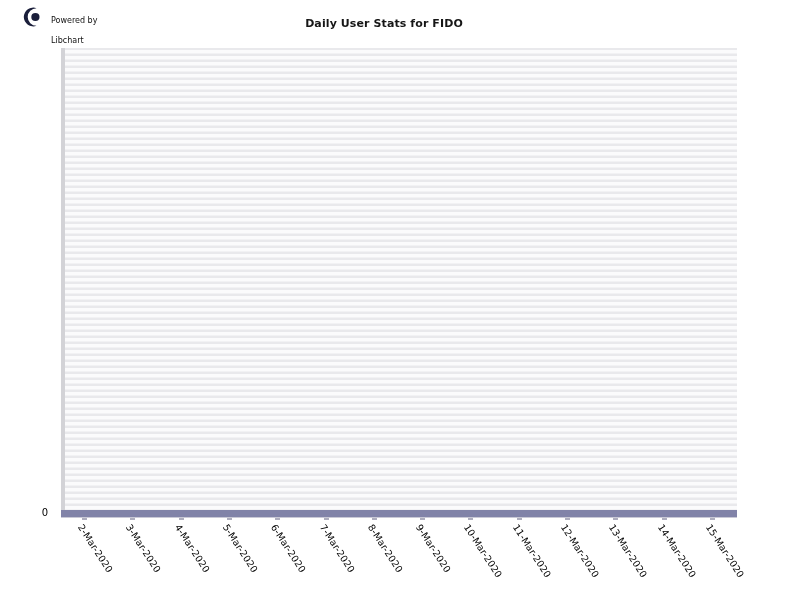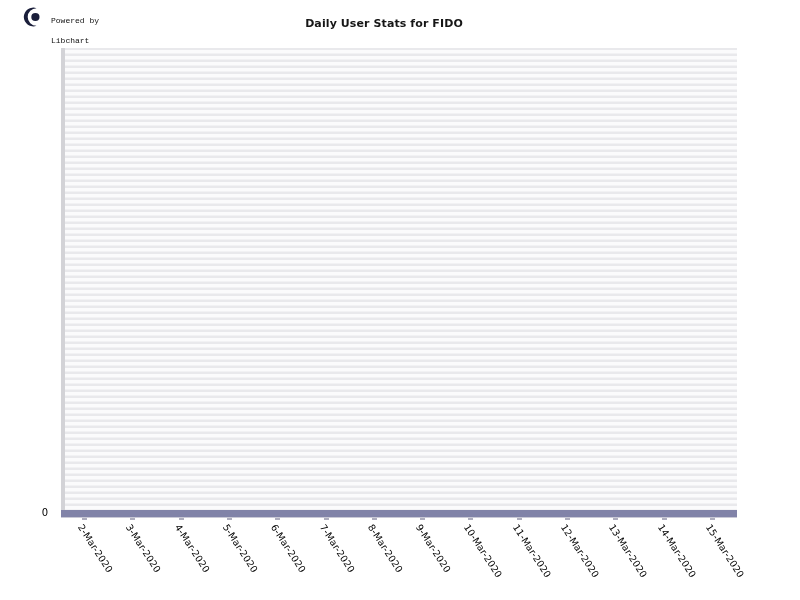--- a/index.html
+++ b/index.html
@@ -31,21 +31,21 @@
     display: block;
   }
   #brand-text {
     font-size: 8px;
     line-height: 10px;
     color: #111111;
     font-family: "DejaVu Sans", sans-serif;
     padding-top: 1px;
     white-space: pre-line;
   }
-  #brand-line1, #brand-line2 { display: block; font-family: Liberation Mono, monospace; }
+  #brand-line1, #brand-line2 { display: block; }
 
   
   #chart-title {
     position: absolute;
     left: 0;
     top: 17px;
     width: 768px;
     text-align: center;
     font-size: 11px;
     font-weight: bold;

